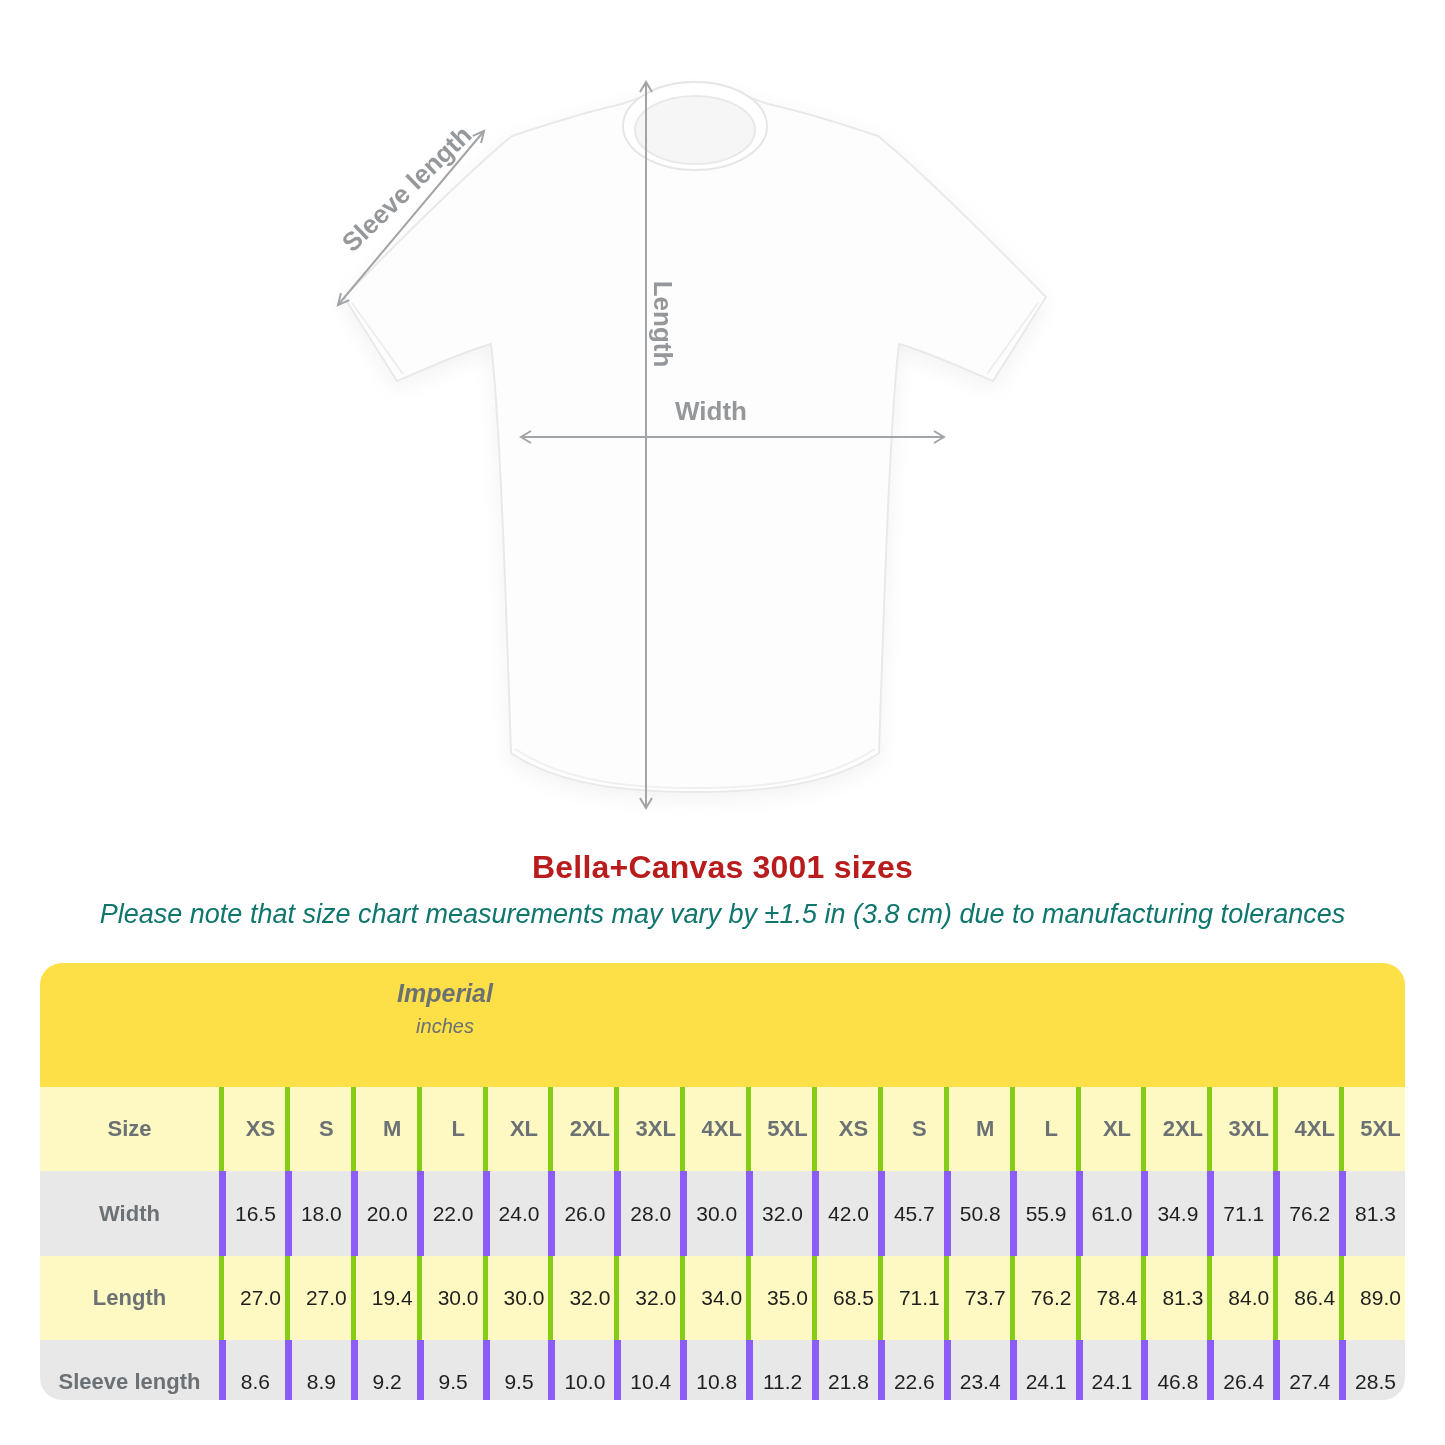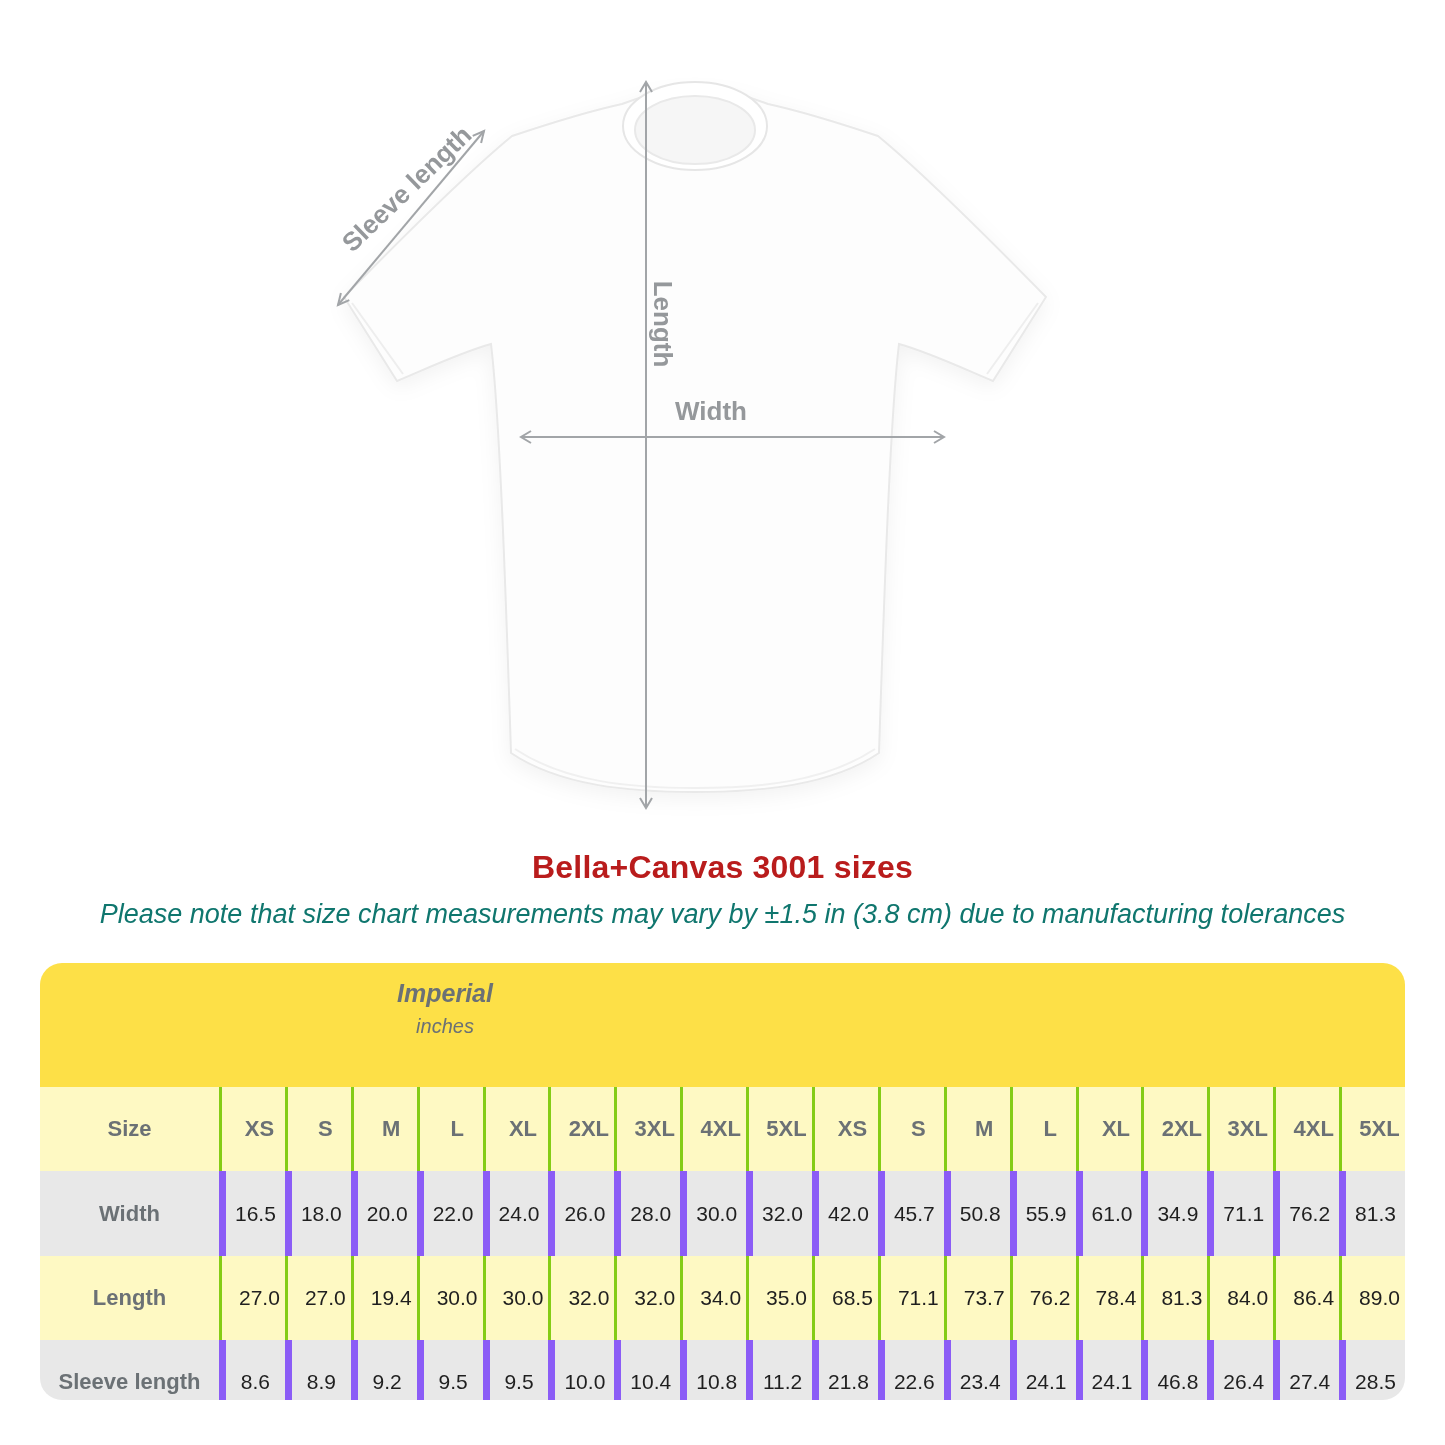--- a/index.html
+++ b/index.html
@@ -40,21 +40,21 @@
   .trow{display:grid;grid-template-columns:179px repeat(18,1fr);}
   .trow.h84{height:84px;}
   .trow.h85{height:85px;}
   .trow .cell,.trow .label-cell{
     display:flex;align-items:center;justify-content:center;
     font-size:21px;color:#1f1f1f;box-sizing:border-box;
   }
   .trow .label-cell{font-weight:bold;color:#6b7175;font-size:22px;}
   .trow .cell.hdr{font-weight:bold;color:#6b7175;font-size:22px;}
   .r-white{background:#fef9c3;}
-  .r-white .cell{border-left:3px solid #84cc16;padding-left:12px;}
+  .r-white .cell{border-left:5px solid #84cc16;padding-left:12px;}
   .r-gray{background:#e8e8e8;}
   .r-gray .cell{border-left:7px solid #8b5cf6;}
 </style>
 </head>
 <body>
 
 <div class="sheet">
 
   <div class="diagram">
     <svg width="1445" height="860" viewBox="0 0 1445 860">

